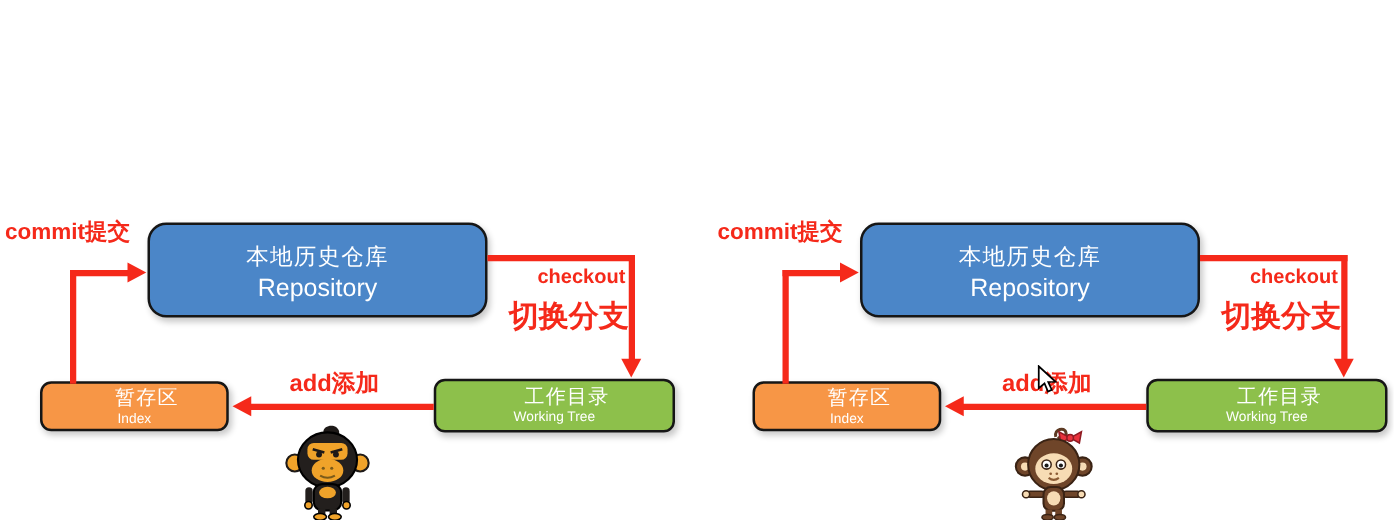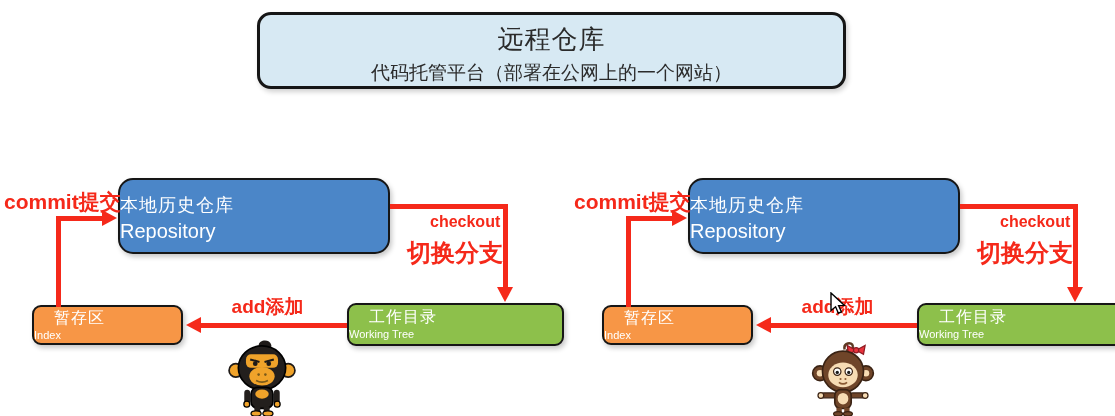--- a/index.html
+++ b/index.html
@@ -17,32 +17,32 @@
     text-align:center;color:var(--remote-text);box-shadow:2px 3px 5px rgba(0,0,0,.18);}
   .remote-title{font-size:26px;margin-top:7px;letter-spacing:1px;}
   .remote-sub{font-size:19px;margin-top:3px;}
 
   
   .diagram{position:absolute;top:160px;width:545px;height:256px;}
   .diagram-left{left:0;}
   .diagram-right{left:570px;}
 
   .box{position:absolute;border:2.5px solid var(--border);color:var(--box-text);
-    box-shadow:2px 3px 5px rgba(0,0,0,.22);}
+    text-align:center;box-shadow:2px 3px 5px rgba(0,0,0,.22);}
   .repo{left:118px;top:18px;width:272px;height:76px;border-radius:15px;background:var(--repository-fill);padding-top:13px;}
   .repo .box-title{font-size:18px;letter-spacing:1px;}
   .repo .box-sub{font-size:20px;margin-top:3px;}
   .index{left:32px;top:145px;width:151px;height:40px;border-radius:9px;background:var(--index-fill);padding-top:1px;}
-  .wtree{left:347px;top:143px;width:217px;height:43px;border-radius:9px;background:var(--working-tree-fill);padding-top:2px;}
+  .wtree{left:347px;top:143px;width:193px;height:43px;border-radius:9px;background:var(--working-tree-fill);padding-top:2px;}
   .small-title{font-size:16px;letter-spacing:1px;padding-left:20px;}
   .small-sub{font-size:11px;}
 
   
   .lbl{position:absolute;color:var(--arrow);font-weight:bold;white-space:nowrap;}
-  .commit-lbl{left:4px;top:28px;font-size:21px;text-align:center;}
+  .commit-lbl{left:4px;top:13px;font-size:18px;text-align:center;}
   .checkout-lbl1{left:430px;top:53px;font-size:16px;text-align:right;}
   .checkout-lbl2{left:407px;top:77px;font-size:24px;}
   .add-lbl{left:210px;top:134px;width:115px;text-align:center;font-size:19px;}
 
   
   .aline{position:absolute;background:var(--arrow);}
   .ahead{position:absolute;width:0;height:0;}
   .commit-v{left:56px;top:56px;width:5px;height:91px;}
   .commit-h{left:56px;top:56px;width:48px;height:5px;}
   .commit-head{left:102px;top:50px;border-left:15px solid var(--arrow);
@@ -59,24 +59,20 @@
   .mascot{position:absolute;}
   .diagram-left .mascot{left:224px;top:180px;}
   .diagram-right .mascot{left:232px;top:182px;}
   #cursor{position:absolute;left:826px;top:292px;}
 </style>
 </head>
 <body>
 
 <div id="stage">
 
-  <div class="remote-box">
-    <div class="remote-title">远程仓库</div>
-    <div class="remote-sub">代码托管平台（部署在公网上的一个网站）</div>
-  </div>
 
   <section class="diagram diagram-left">
     <div class="box repo">
       <div class="box-title">本地历史仓库</div>
       <div class="box-sub">Repository</div>
     </div>
     <div class="box index">
       <div class="small-title">暂存区</div>
       <div class="small-sub">Index</div>
     </div>

